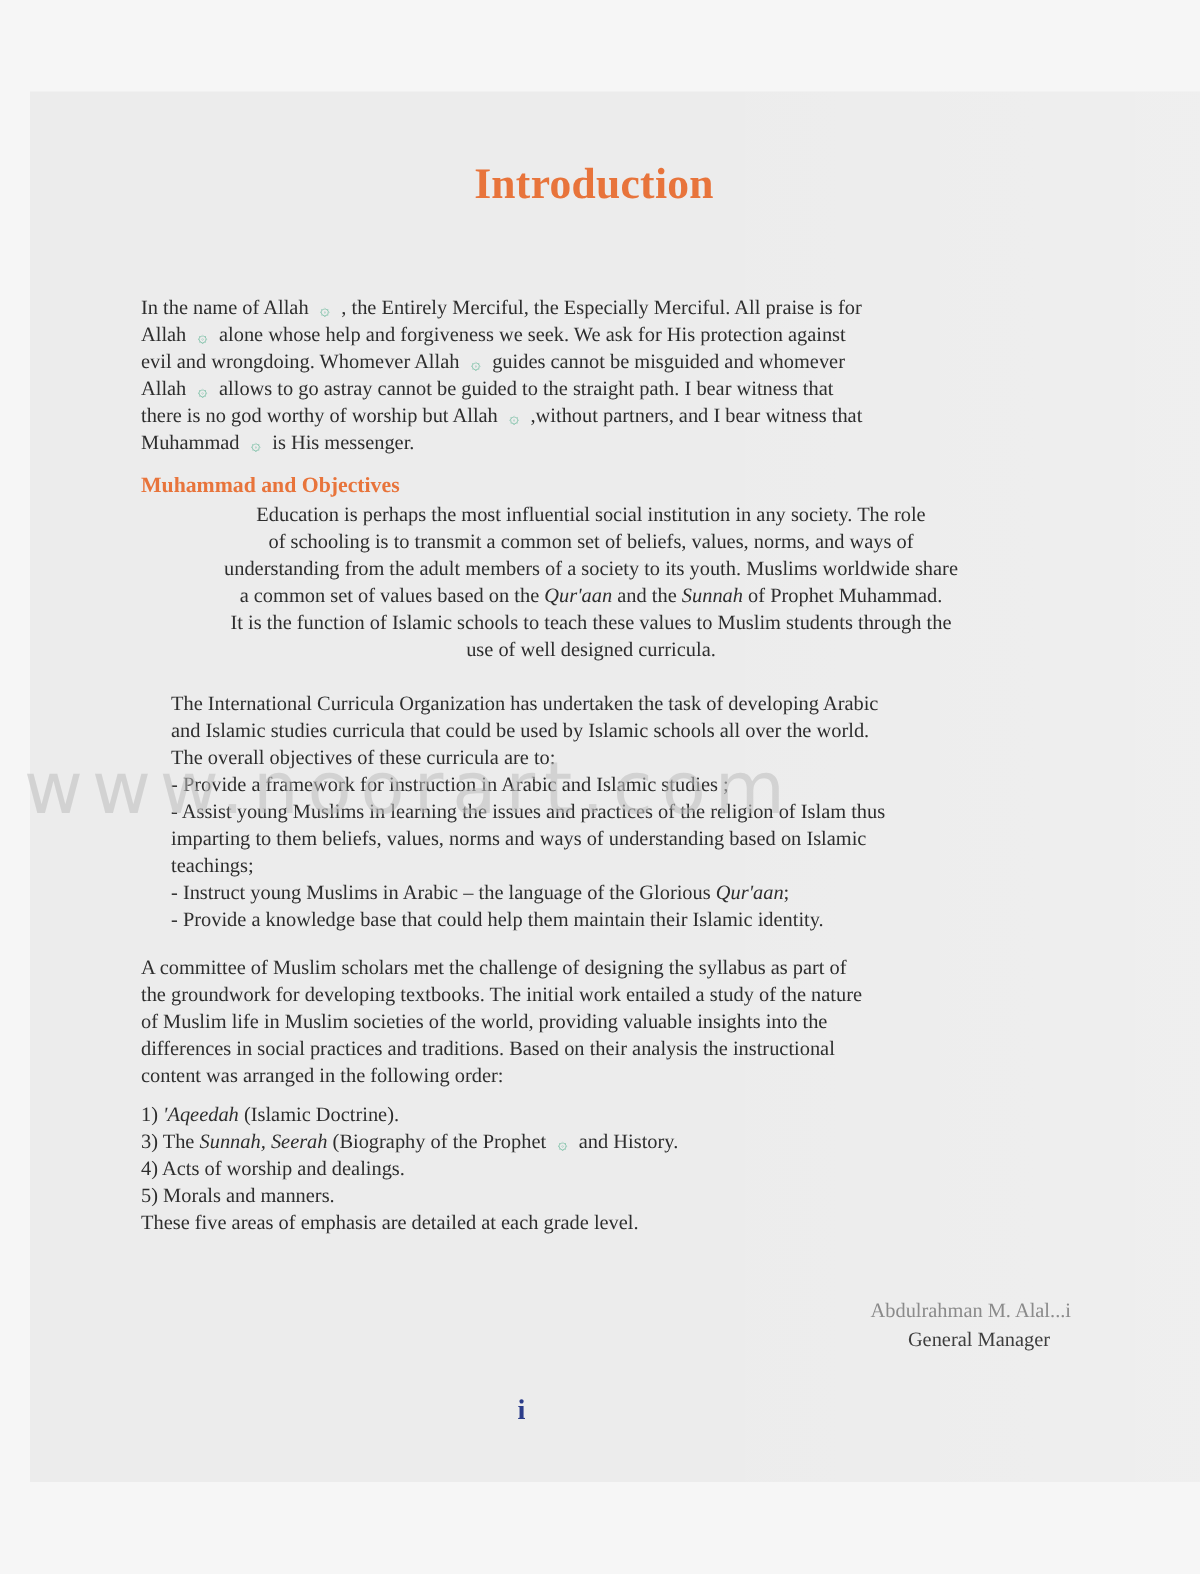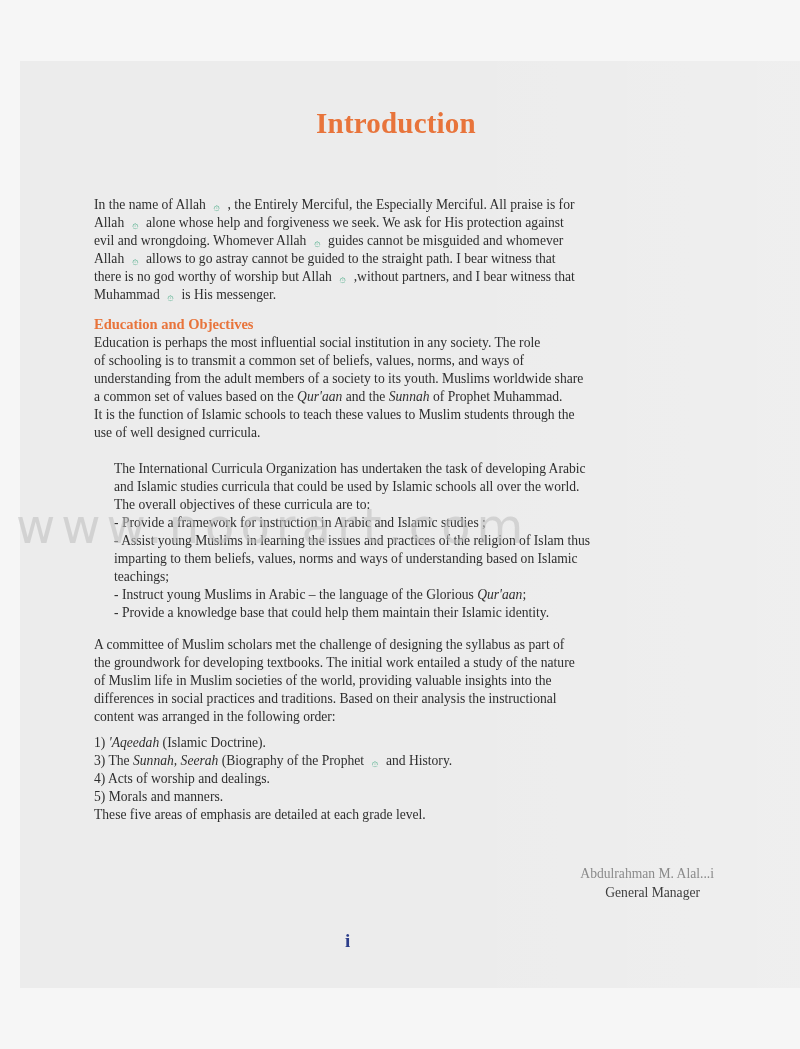--- a/index.html
+++ b/index.html
@@ -64,23 +64,23 @@
 
 <div class="text" id="intro-block" style="top:196px;">
     <span class="line">In the name of Allah <span class="pbuh">۞</span> , the Entirely Merciful, the Especially Merciful. All praise is for</span>
     <span class="line">Allah <span class="pbuh">۞</span> alone whose help and forgiveness we seek. We ask for His protection against</span>
     <span class="line">evil and  wrongdoing. Whomever Allah <span class="pbuh">۞</span> guides cannot be misguided and whomever</span>
     <span class="line">Allah <span class="pbuh">۞</span> allows to go astray cannot be guided to the straight path. I bear witness that</span>
     <span class="line">there is no god worthy of worship but Allah <span class="pbuh">۞</span> ,without partners, and I bear witness that</span>
     <span class="line">Muhammad <span class="pbuh">۞</span> is His messenger.</span>
   </div>
 
-<h2 class="heading">Education and Objectives</h2>
+<h2 class="heading">Muhammad and Objectives</h2>
 
-<div class="text" style="top:334px;">
+<div class="text" style="top:334px;text-align:center;">
   <span class="line">Education is perhaps the most influential social institution in any society. The role</span>
   <span class="line">of schooling is to transmit a common set of beliefs, values, norms, and ways of</span>
   <span class="line">understanding from the adult members of a society to its youth. Muslims worldwide share</span>
   <span class="line"><span>a common set of values based on the </span><em>Qur'aan</em><span> and the </span><em>Sunnah</em><span> of Prophet Muhammad.</span></span>
   <span class="line">It is the function of Islamic schools to teach these values to Muslim students through the</span>
   <span class="line">use of well designed curricula.</span>
 </div>
 
 <div class="text" style="top:460px;margin-left:20px;">
   <span class="line">The International Curricula Organization has undertaken the task of developing Arabic</span>

